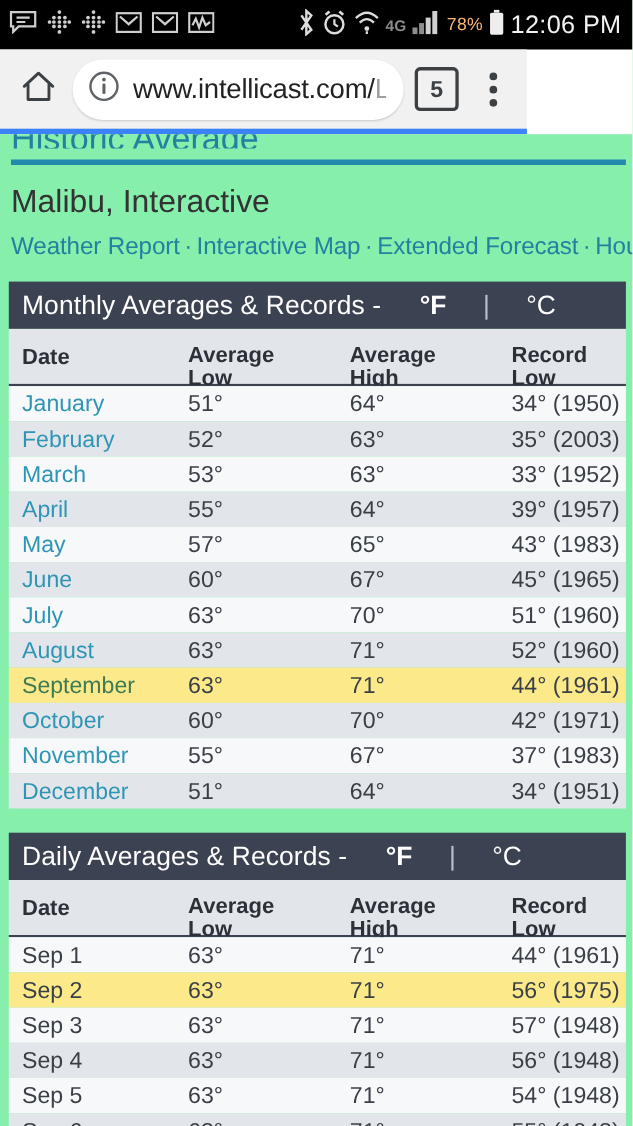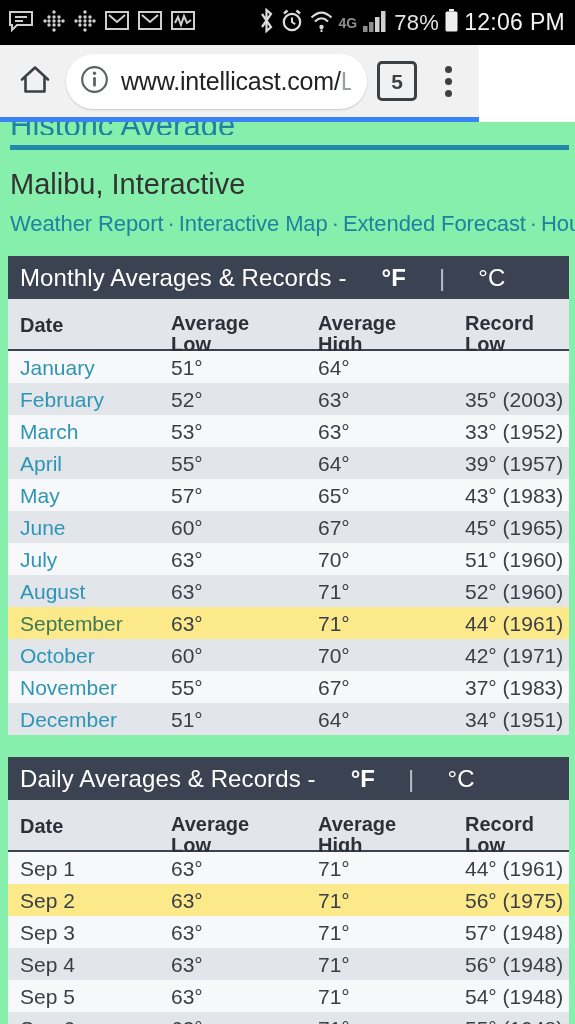--- a/index.html
+++ b/index.html
@@ -16,21 +16,21 @@
     background: #000000;
     display: flex; align-items: center;
     padding: 0 10px 0 8px;
     color: #cfcfcf;
   }
   #status-left { display: flex; align-items: center; gap: 9px; flex: 0 0 auto; }
   #status-spacer { flex: 1 1 auto; }
   #status-right { display: flex; align-items: center; gap: 5px; flex: 0 0 auto; }
   .sicon { display: block; }
   .status-text {
-    color: #e5e5e5; font-size: 22px; letter-spacing: .3px;
+    color: #fdba74; font-size: 16px; letter-spacing: .3px;
     font-family: "Liberation Sans", sans-serif; line-height: 1;
   }
   #clock-text { color: #f2f2f2; font-size: 23px; }
 
   
   #browser-chrome {
     height: 77px; width: 479px;
     background: #f1f1f1;
     display: flex; align-items: center;
     padding: 0 14px 0 12px;
@@ -304,20 +304,21 @@
       <div class="hcell col-reclow">
         <span>Record</span><br>
         <span>Low</span>
       </div>
     </div>
     <div id="monthly-rows">
         <div class="trow">
           <div class="tcell col-date c-date-link">January</div>
           <div class="tcell col-avglow">51°</div>
           <div class="tcell col-avghigh">64°</div>
+          <div class="tcell col-reclow">34° (1950)</div>
         </div>
         <div class="trow alt">
           <div class="tcell col-date c-date-link">February</div>
           <div class="tcell col-avglow">52°</div>
           <div class="tcell col-avghigh">63°</div>
           <div class="tcell col-reclow">35° (2003)</div>
         </div>
         <div class="trow">
           <div class="tcell col-date c-date-link">March</div>
           <div class="tcell col-avglow">53°</div>

